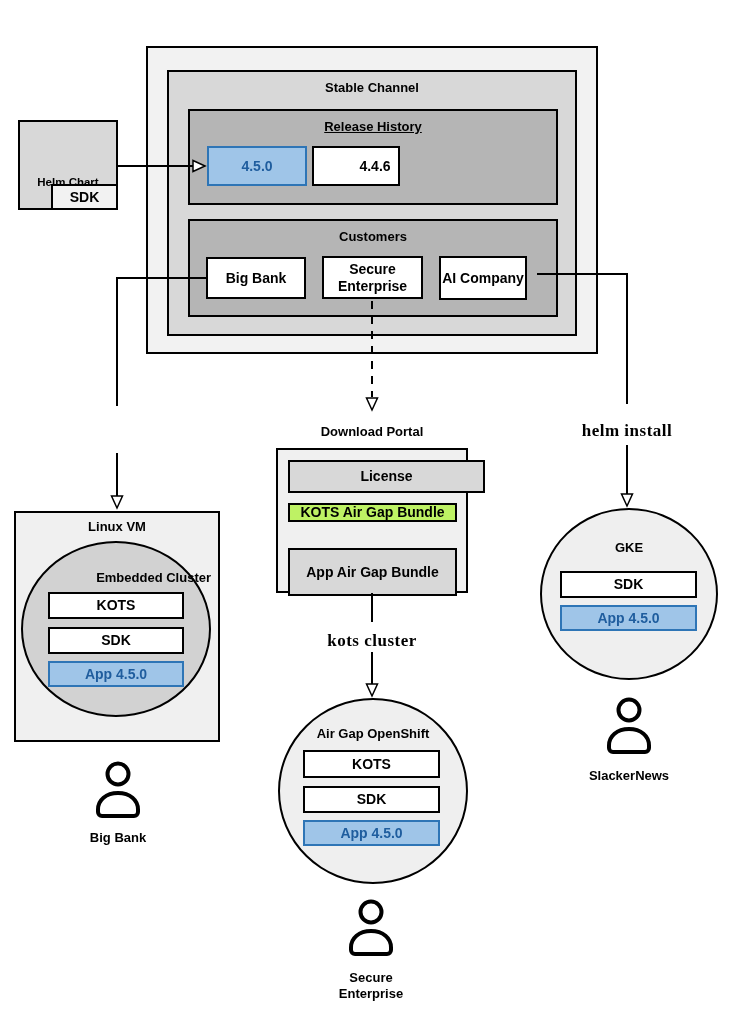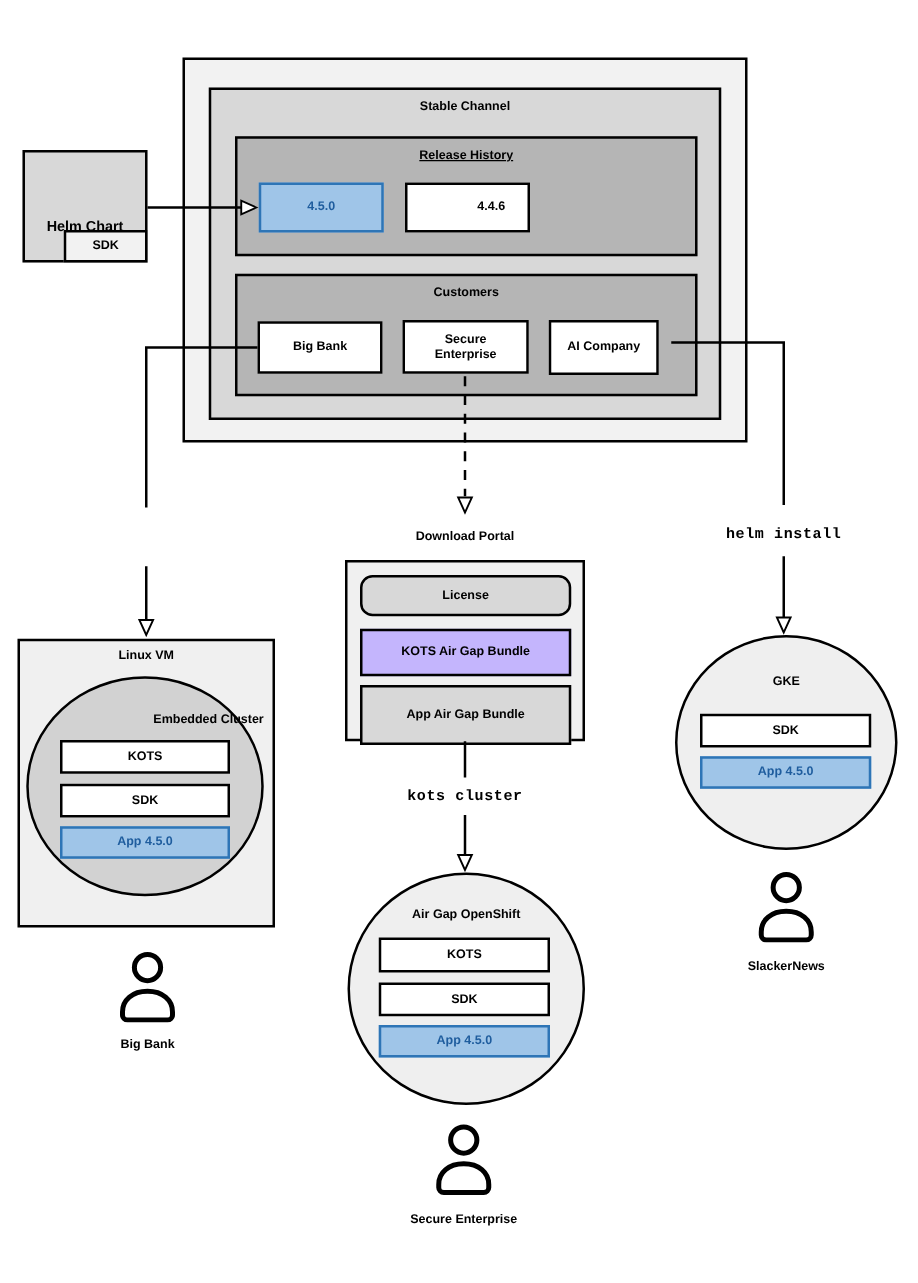--- a/index.html
+++ b/index.html
@@ -1,25 +1,25 @@
 <!DOCTYPE html>
 <html><head>
 <meta charset="utf-8">
 <style>
   html,body{margin:0;padding:0;background:#fff;}
   #canvas{position:relative;width:734px;height:1026px;background:#fff;overflow:hidden;
           font-family:"Liberation Sans","DejaVu Sans",sans-serif;}
   .box{position:absolute;box-sizing:border-box;border:2px solid #000;}
   .cbox{position:absolute;box-sizing:border-box;border:2px solid #000;display:flex;
         align-items:center;justify-content:center;text-align:center;
-        font-weight:bold;font-size:10px;line-height:1.2;background:#fff;}
-  .label{position:absolute;text-align:center;font-weight:bold;font-size:10px;line-height:1.25;}
+        font-weight:bold;font-size:14px;line-height:1.2;background:#fff;}
+  .label{position:absolute;text-align:center;font-weight:bold;font-size:13px;line-height:1.25;}
   .ellipse{position:absolute;box-sizing:border-box;border:2px solid #000;border-radius:50%;}
-  .mono{font-family:Liberation Mono, monospace;font-weight:bold;
-        font-size:12px;letter-spacing:0.5px;}
+  .mono{font-family:Liberation Serif, serif;font-weight:bold;
+        font-size:17px;letter-spacing:0.5px;}
   .g-light{background:#f2f2f2;}
   .g-mid{background:#d8d8d8;}
   .g-dark{background:#b5b5b5;}
   .g-circle{background:#efefef;}
   svg.connectors{position:absolute;left:0;top:0;pointer-events:none;}
   .person{position:absolute;}
 </style>
 </head>
 <body>
 
@@ -27,21 +27,21 @@
 
 
   <div class="box g-light" style="left:146px;top:46px;width:452px;height:308px;"></div>
 
   <div class="box g-mid" style="left:167px;top:70px;width:410px;height:266px;"></div>
   <div class="label" style="left:172px;top:80px;width:400px;">Stable Channel</div>
 
   <div class="box g-dark" style="left:188px;top:109px;width:370px;height:96px;"></div>
   <div class="label" style="left:188px;top:119px;width:370px;text-decoration:underline;">Release History</div>
   <div class="cbox hl" style="left: 207px; top: 146px; width: 100px; height: 40px; background: rgb(159, 197, 232); border-color: rgb(46, 117, 182); color: rgb(31, 93, 158);">4.5.0</div>
-  <div class="cbox" style="left:324px;top:146px;width:100px;height:40px;padding-left:38px;">4.4.6</div>
+  <div class="cbox" style="left:312px;top:146px;width:88px;height:40px;padding-left:38px;">4.4.6</div>
 
   <div class="box g-dark" style="left:188px;top:219px;width:370px;height:98px;"></div>
   <div class="label" style="left:188px;top:229px;width:370px;">Customers</div>
   <div class="cbox" style="left:206px;top:257px;width:100px;height:42px;">Big Bank</div>
   <div class="cbox" style="left:322px;top:256px;width:101px;height:43px;padding:0 8px;">Secure Enterprise</div>
   <div class="cbox" style="left:439px;top:256px;width:88px;height:44px;">AI Company</div>
 
   <div class="box g-mid" style="left:18px;top:120px;width:100px;height:90px;"></div>
   <div class="label" style="left:18px;top:160px;width:100px;font-size:11.5px;margin-top:15px;">Helm Chart</div>
   <div class="cbox g-light" style="left:51px;top:184px;width:67px;height:26px;background:#f2f2f2;">SDK</div>
@@ -58,22 +58,22 @@
   <div class="person" style="left:94px;top:760px;">
     <svg width="48" height="58" viewBox="0 0 48 58">
       <circle cx="24" cy="14" r="10.5" fill="#fff" stroke="#000" stroke-width="4"></circle>
       <path d="M24,33 c12,0 20,7 20,16.5 v2.5 a4,4 0 0 1 -4,4 h-32 a4,4 0 0 1 -4,-4 v-2.5 c0,-9.5 8,-16.5 20,-16.5 z" fill="#fff" stroke="#000" stroke-width="4" stroke-linejoin="round"></path>
     </svg>
   </div>
   <div class="label" style="left:58px;top:830px;width:120px;">Big Bank</div>
 
   <div class="label" style="left:302px;top:424px;width:140px;">Download Portal</div>
   <div class="box" style="left:276px;top:448px;width:192px;height:145px;background:#f0f0f0;"></div>
-  <div class="cbox g-mid" style="left:288px;top:460px;width:169px;height:33px;background:#d8d8d8;border-radius:10px;">License</div>
-  <div class="cbox g-mid" style="left:288px;top:503px;width:169px;height:38px;background:#c4b5fd;">KOTS Air Gap Bundle</div>
+  <div class="cbox g-mid" style="left:288px;top:460px;width:197px;height:33px;background:#d8d8d8;">License</div>
+  <div class="cbox g-mid" style="left:288px;top:503px;width:169px;height:19px;background:#bef264;">KOTS Air Gap Bundle</div>
   <div class="cbox g-mid" style="left:288px;top:548px;width:169px;height:48px;background:#d8d8d8;">App Air Gap Bundle</div>
 
   <div class="label mono" style="left:292px;top:630px;width:160px;">kots cluster</div>
 
   <div class="ellipse g-circle" style="left:278px;top:698px;width:190px;height:186px;"></div>
   <div class="label" style="left:278px;top:726px;width:190px;">Air Gap OpenShift</div>
   <div class="cbox" style="left:303px;top:750px;width:137px;height:28px;">KOTS</div>
   <div class="cbox" style="left:303px;top:786px;width:137px;height:27px;">SDK</div>
   <div class="cbox hl" style="left: 303px; top: 820px; width: 137px; height: 26px; background: rgb(159, 197, 232); border-color: rgb(46, 117, 182); color: rgb(31, 93, 158);">App 4.5.0</div>
 

